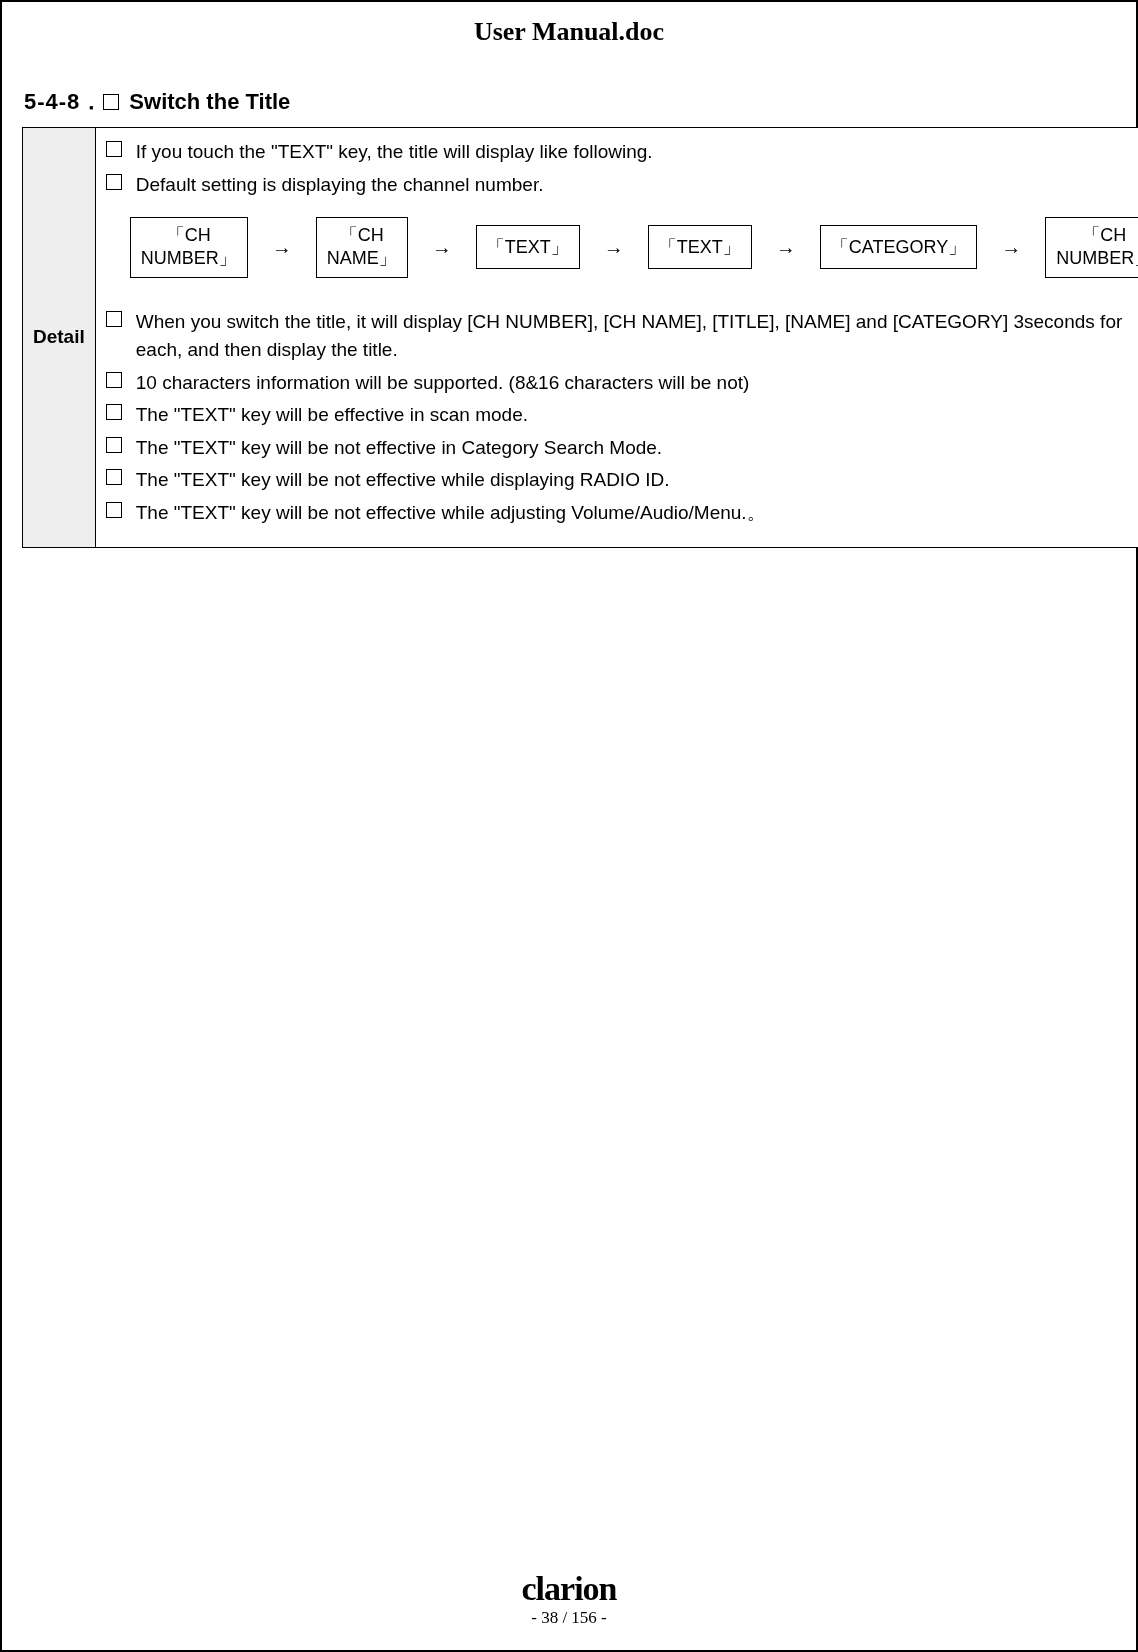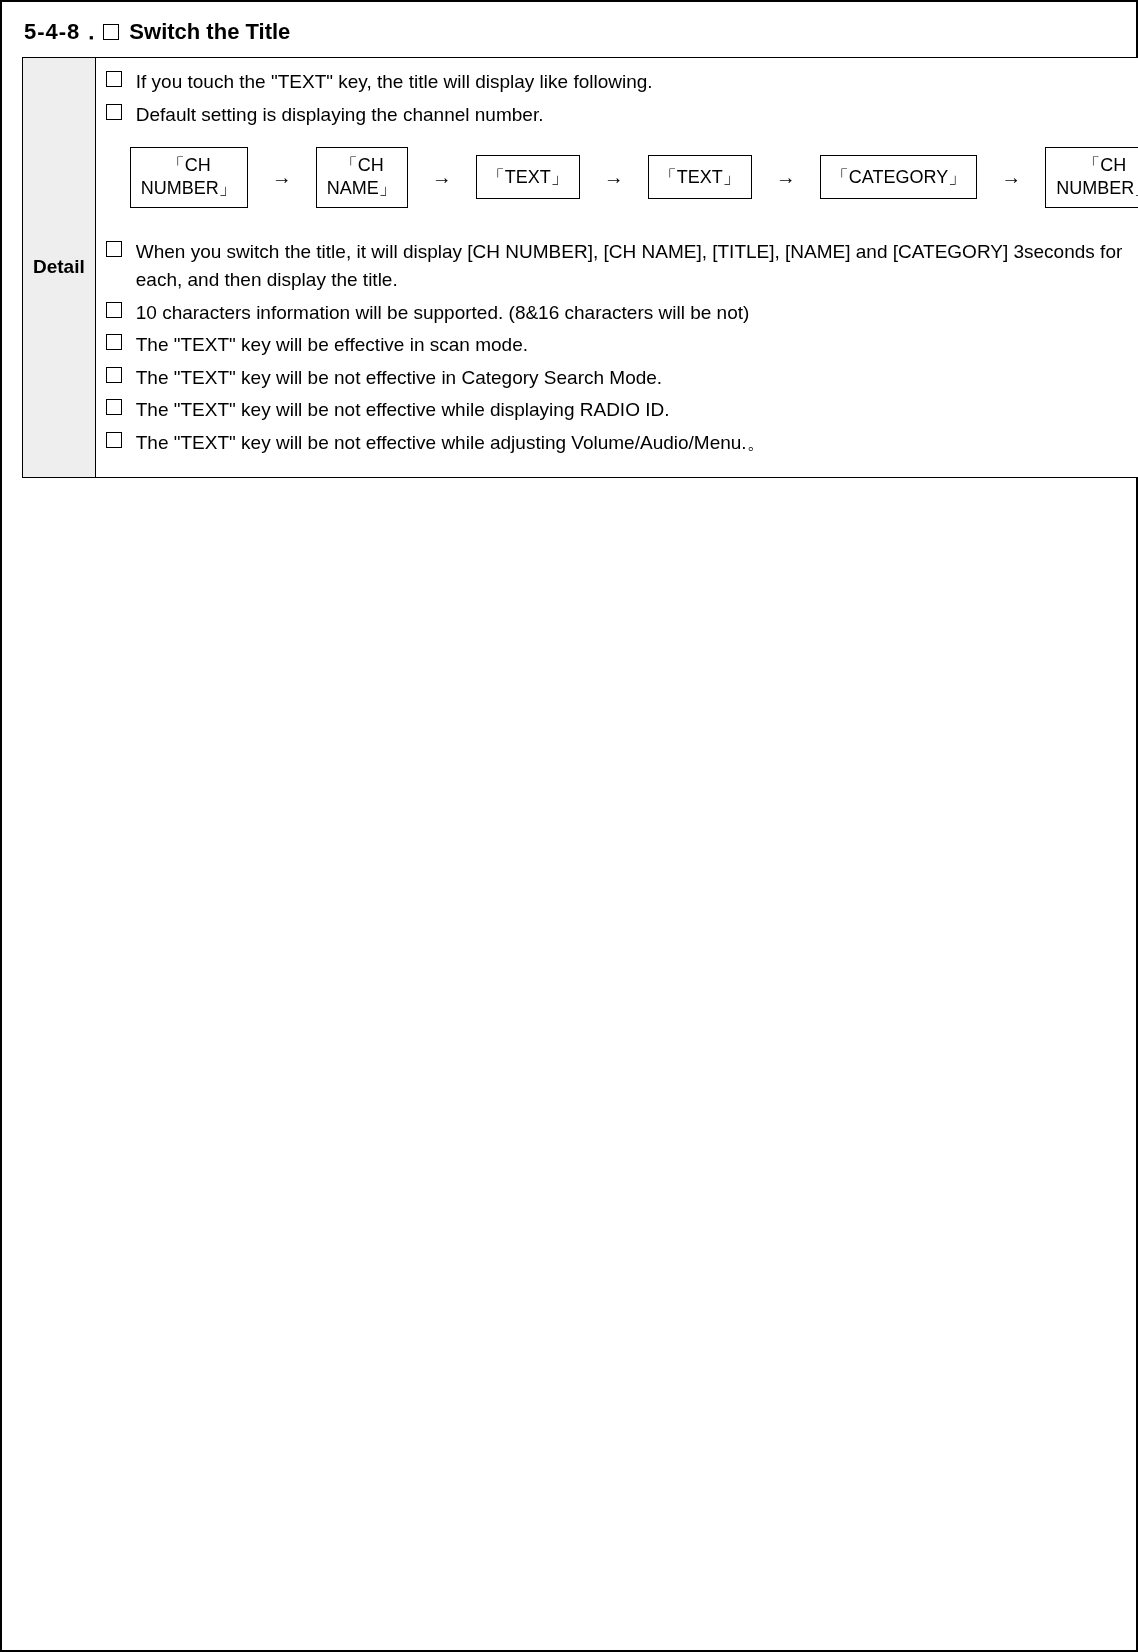--- a/index.html
+++ b/index.html
@@ -119,20 +119,21 @@
       font-size: 17px;
       margin-top: 2px;
     }
     .gap-above { margin-top: 26px; }
   </style>
 </head>
 <body>
 
 <div class="page">
 
+  <div class="doc-title">User Manual.doc</div>
 
   <div class="section-heading">
     <span class="sec-num">5-4-8．</span>
     <span class="checkbox"></span>
     <span>Switch the Title</span>
   </div>
 
   <table class="spec">
     <tbody>
     <tr>
@@ -188,14 +189,18 @@
         <div class="bullet-line" style="margin-bottom:14px;">
           <span class="checkbox"></span>
           <span class="bullet-text">The "TEXT" key will be not effective while adjusting Volume/Audio/Menu.。</span>
         </div>
 
       </td>
     </tr>
   </tbody>
     </table>
 
+  <div class="footer">
+    <div class="brand">clarion</div>
+    <div class="pagenum">- 38 / 156 -</div>
+  </div>
 
 </div>
 
 </body></html>

